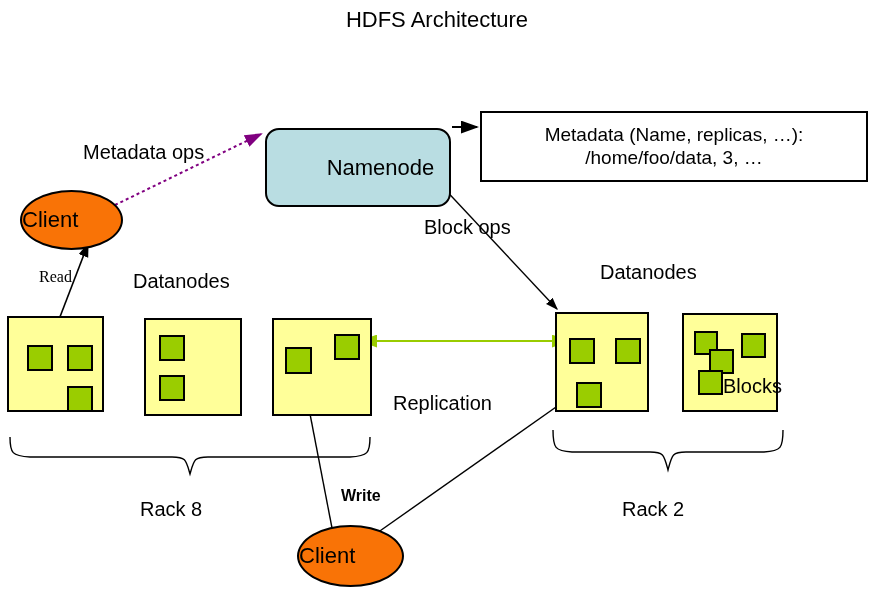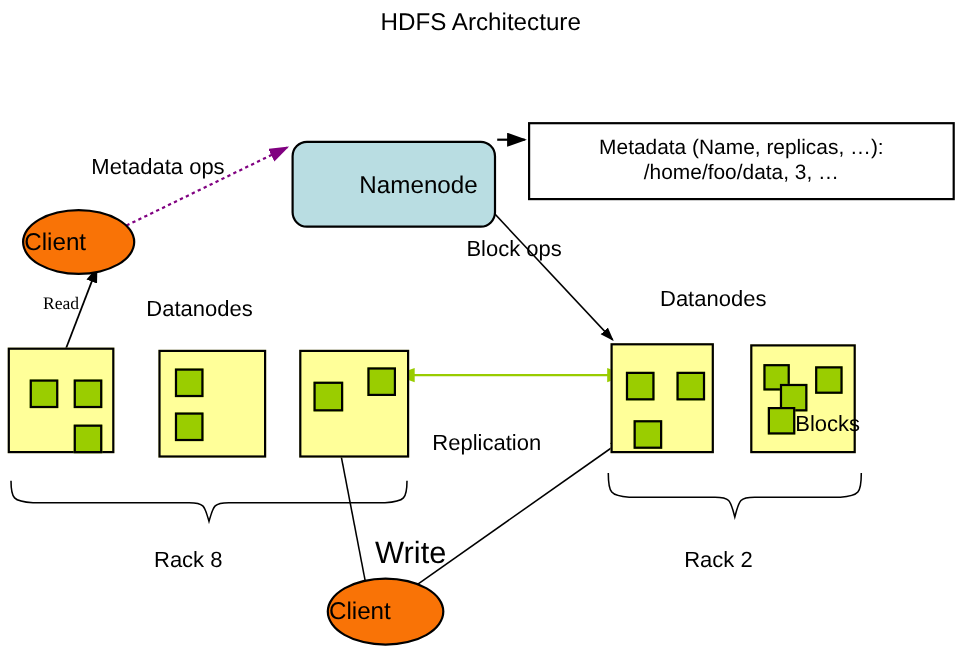--- a/index.html
+++ b/index.html
@@ -108,21 +108,21 @@
   }
   #lbl-metadata-ops { left: 83px;  top: 141px; font-size: 20px; }
   #lbl-read         { left: 39px;  top: 268px; font-size: 16px; font-family: Liberation Serif, serif; }
   #lbl-datanodes-1  { left: 133px; top: 270px; font-size: 20px; }
   #lbl-datanodes-2  { left: 600px; top: 261px; font-size: 20px; }
   #lbl-block-ops    { left: 424px; top: 216px; font-size: 20px; }
   #lbl-replication  { left: 393px; top: 348px; font-size: 20px; margin-top: 44px; }
   #lbl-blocks       { left: 723px; top: 375px; font-size: 20px; }
   #lbl-rack1        { left: 140px; top: 498px; font-size: 20px; }
   #lbl-rack2        { left: 622px; top: 498px; font-size: 20px; }
-  #lbl-write        { left: 341px; top: 487px; font-size: 28px; }
+  #lbl-write        { left: 341px; top: 487px; font-size: 16px; font-weight: bold; }
 </style>
 </head>
 <body>
 
 <div id="stage">
 
   <div class="lbl" id="title">HDFS Architecture</div>
 
   <svg id="svg-layer" viewBox="0 0 874 604" xmlns="http://www.w3.org/2000/svg">
     <defs>

